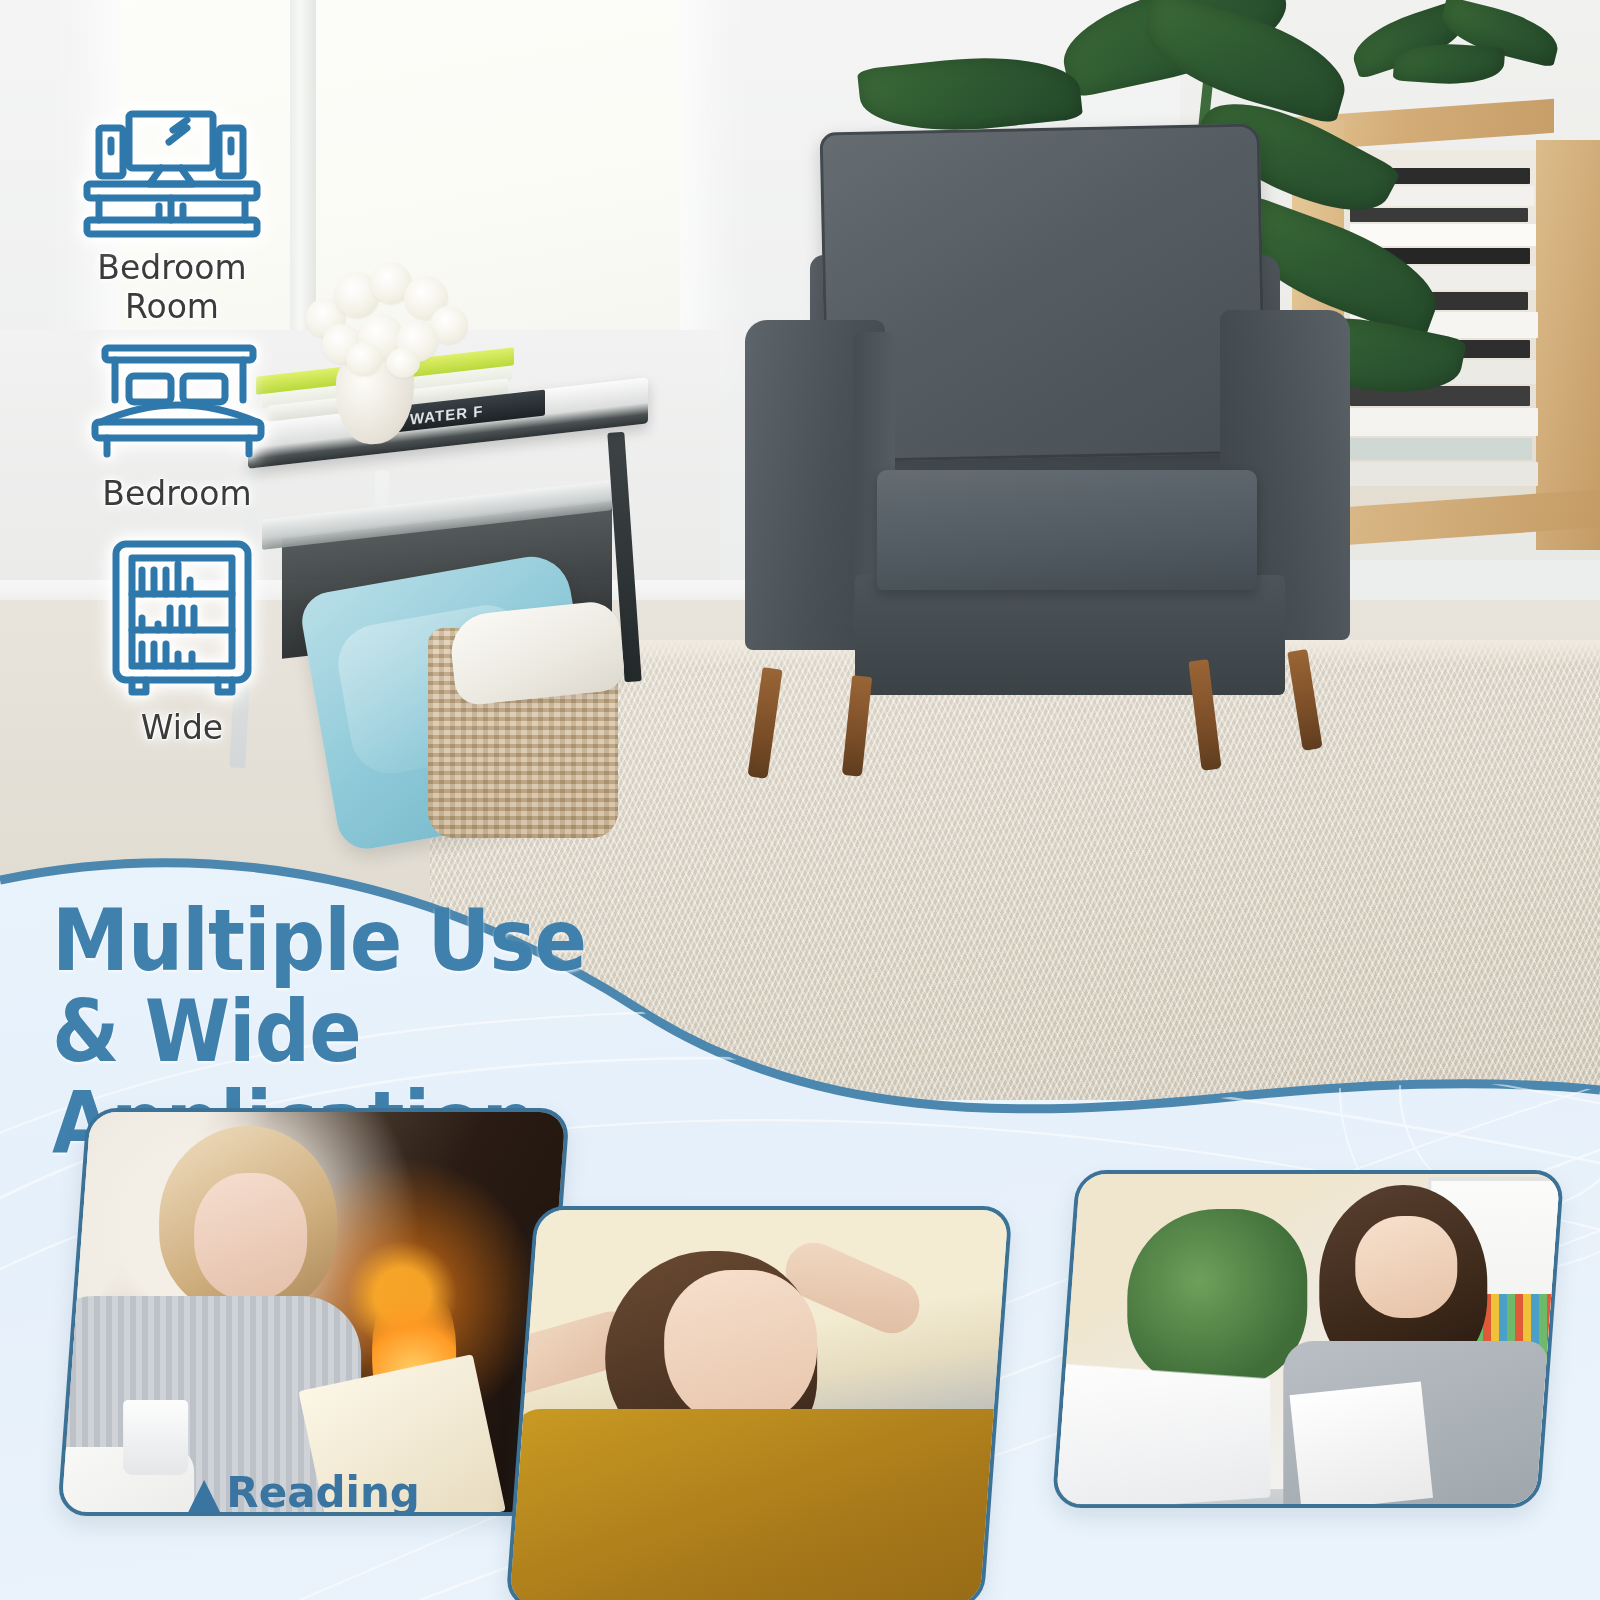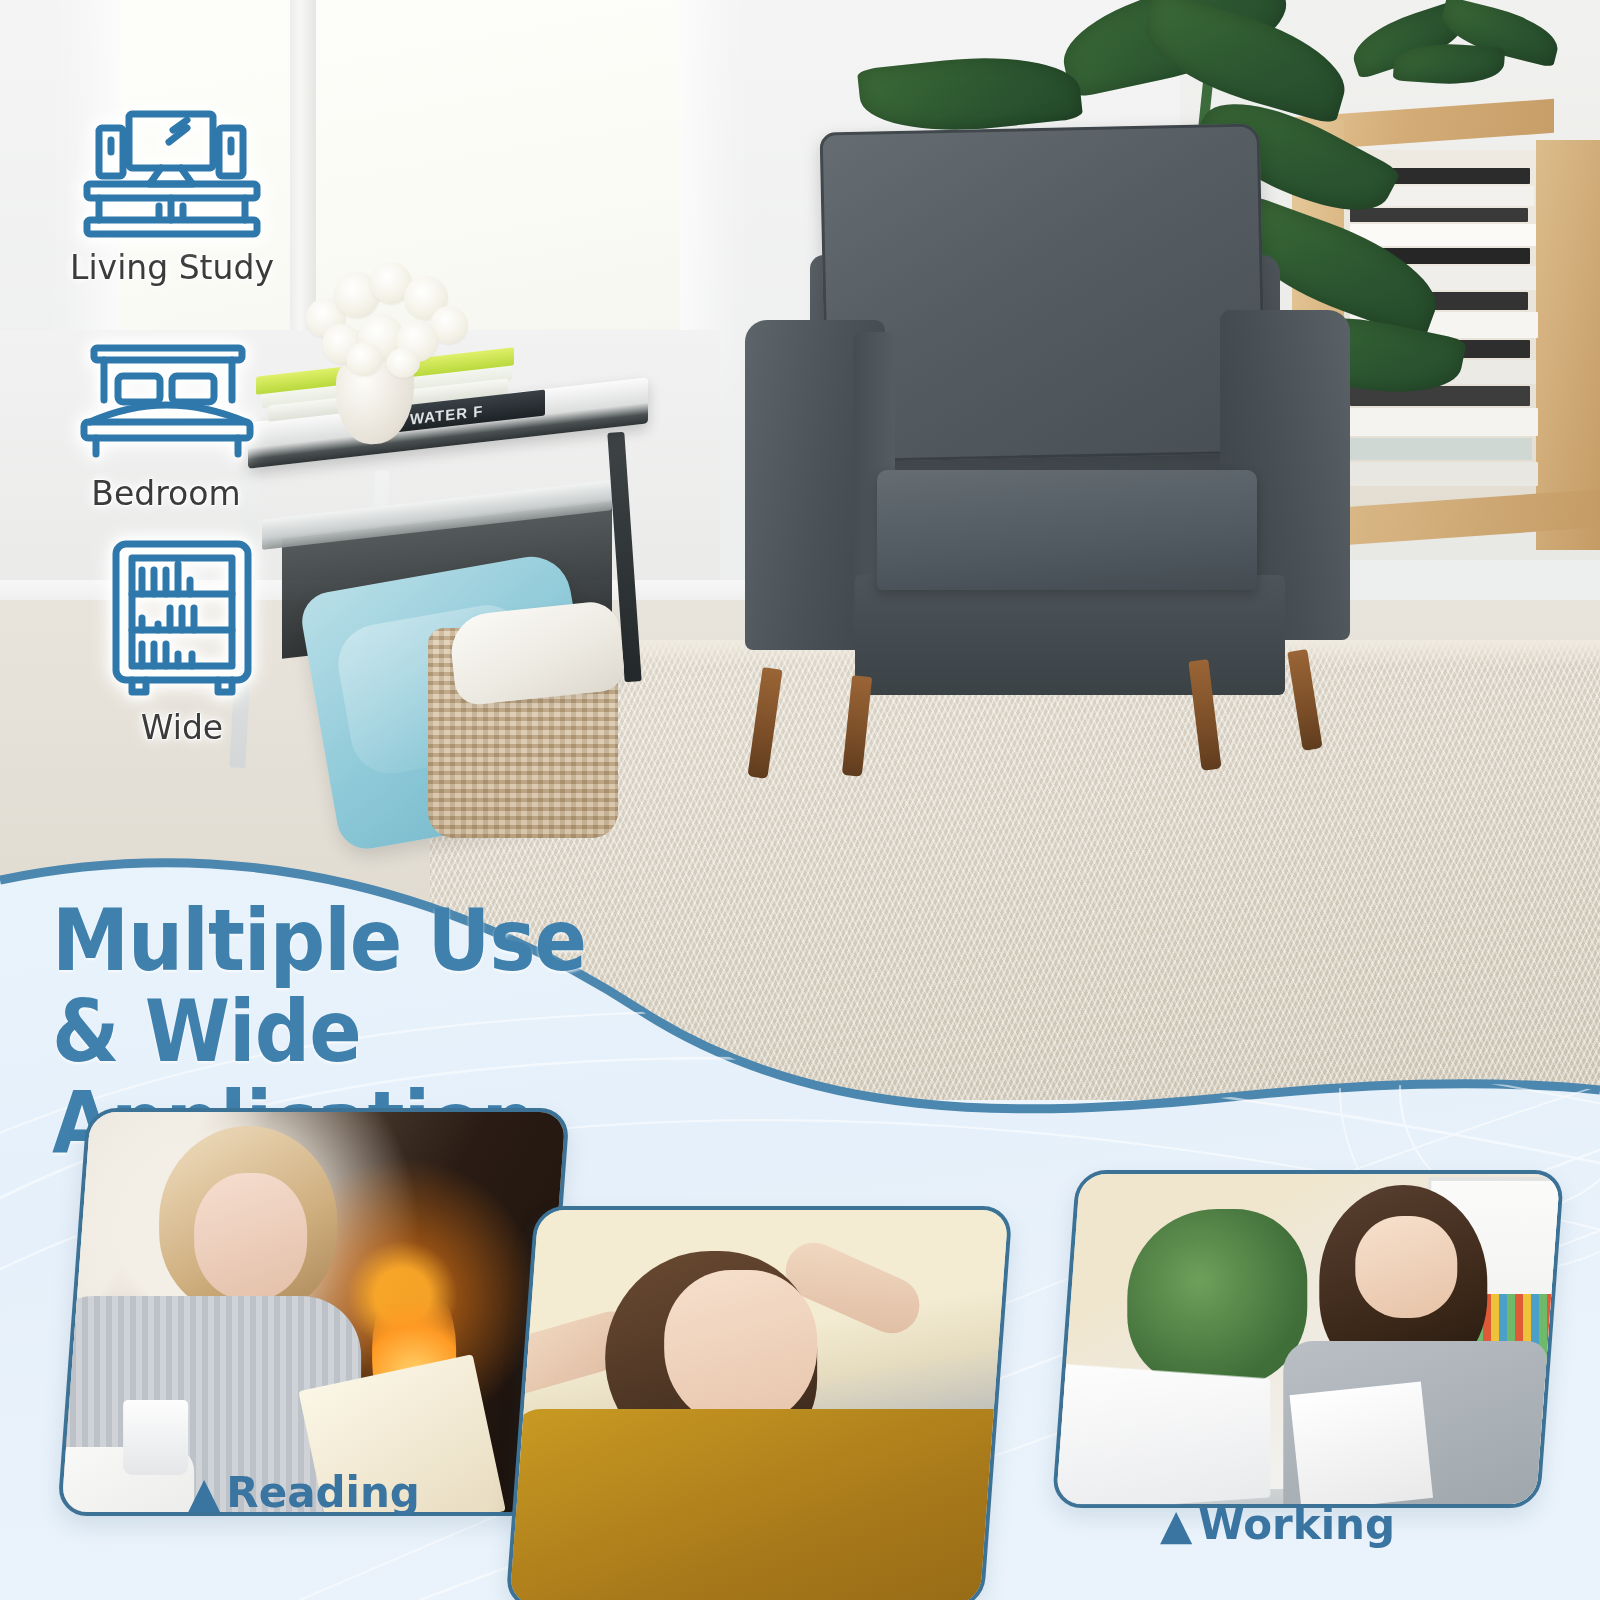--- a/index.html
+++ b/index.html
@@ -343,24 +343,24 @@
         <path d="M96 30 l14 -10 M92 42 l18 -14"></path>
         <rect x="22" y="28" width="24" height="48" rx="3"></rect>
         <rect x="142" y="28" width="24" height="48" rx="3"></rect>
         <path d="M34 40 v12 M154 40 v12"></path>
         <rect x="10" y="84" width="170" height="14" rx="3"></rect>
         <rect x="10" y="120" width="170" height="14" rx="3"></rect>
         <path d="M22 98 v22 M94 98 v22 M168 98 v22"></path>
         <path d="M82 106 v10 M106 106 v10"></path>
       </svg>
     </div>
-    <div class="lbl">Living Study</div>
-  </div>
-
-  <div class="badge" style="left:66px;top:340px;width:200px;">
+    <div class="lbl">Bedroom Room</div>
+  </div>
+
+  <div class="badge" style="left:77px;top:340px;width:200px;">
     <div class="ic">
       <svg width="180" height="126" viewBox="0 0 180 126" fill="none" stroke="#2f78ab" stroke-width="7" stroke-linejoin="round" stroke-linecap="round">
         <rect x="18" y="8" width="148" height="12" rx="3"></rect>
         <path d="M28 20 v40 M156 20 v40"></path>
         <rect x="42" y="36" width="42" height="26" rx="5"></rect>
         <rect x="96" y="36" width="42" height="26" rx="5"></rect>
         <path d="M14 82 q76 -34 156 0"></path>
         <rect x="8" y="82" width="166" height="16" rx="4"></rect>
         <path d="M20 98 v16 M162 98 v16"></path>
       </svg>
@@ -453,17 +453,14 @@
       <div class="wk-books"></div>
       <div class="wk-plant"></div>
       <div class="wk-desk"></div>
       <div class="wk-laptop"></div>
       <div class="wk-hair"></div>
       <div class="wk-face"></div>
       <div class="wk-dress"></div>
       <div class="wk-papers"></div>
     </div>
   </div>
-  <div class="cap" style="left:1160px;top:1500px;">
-    <span class="tri">▲</span><span>Working</span>
-  </div>
 
 </div>
 
 </body></html>

